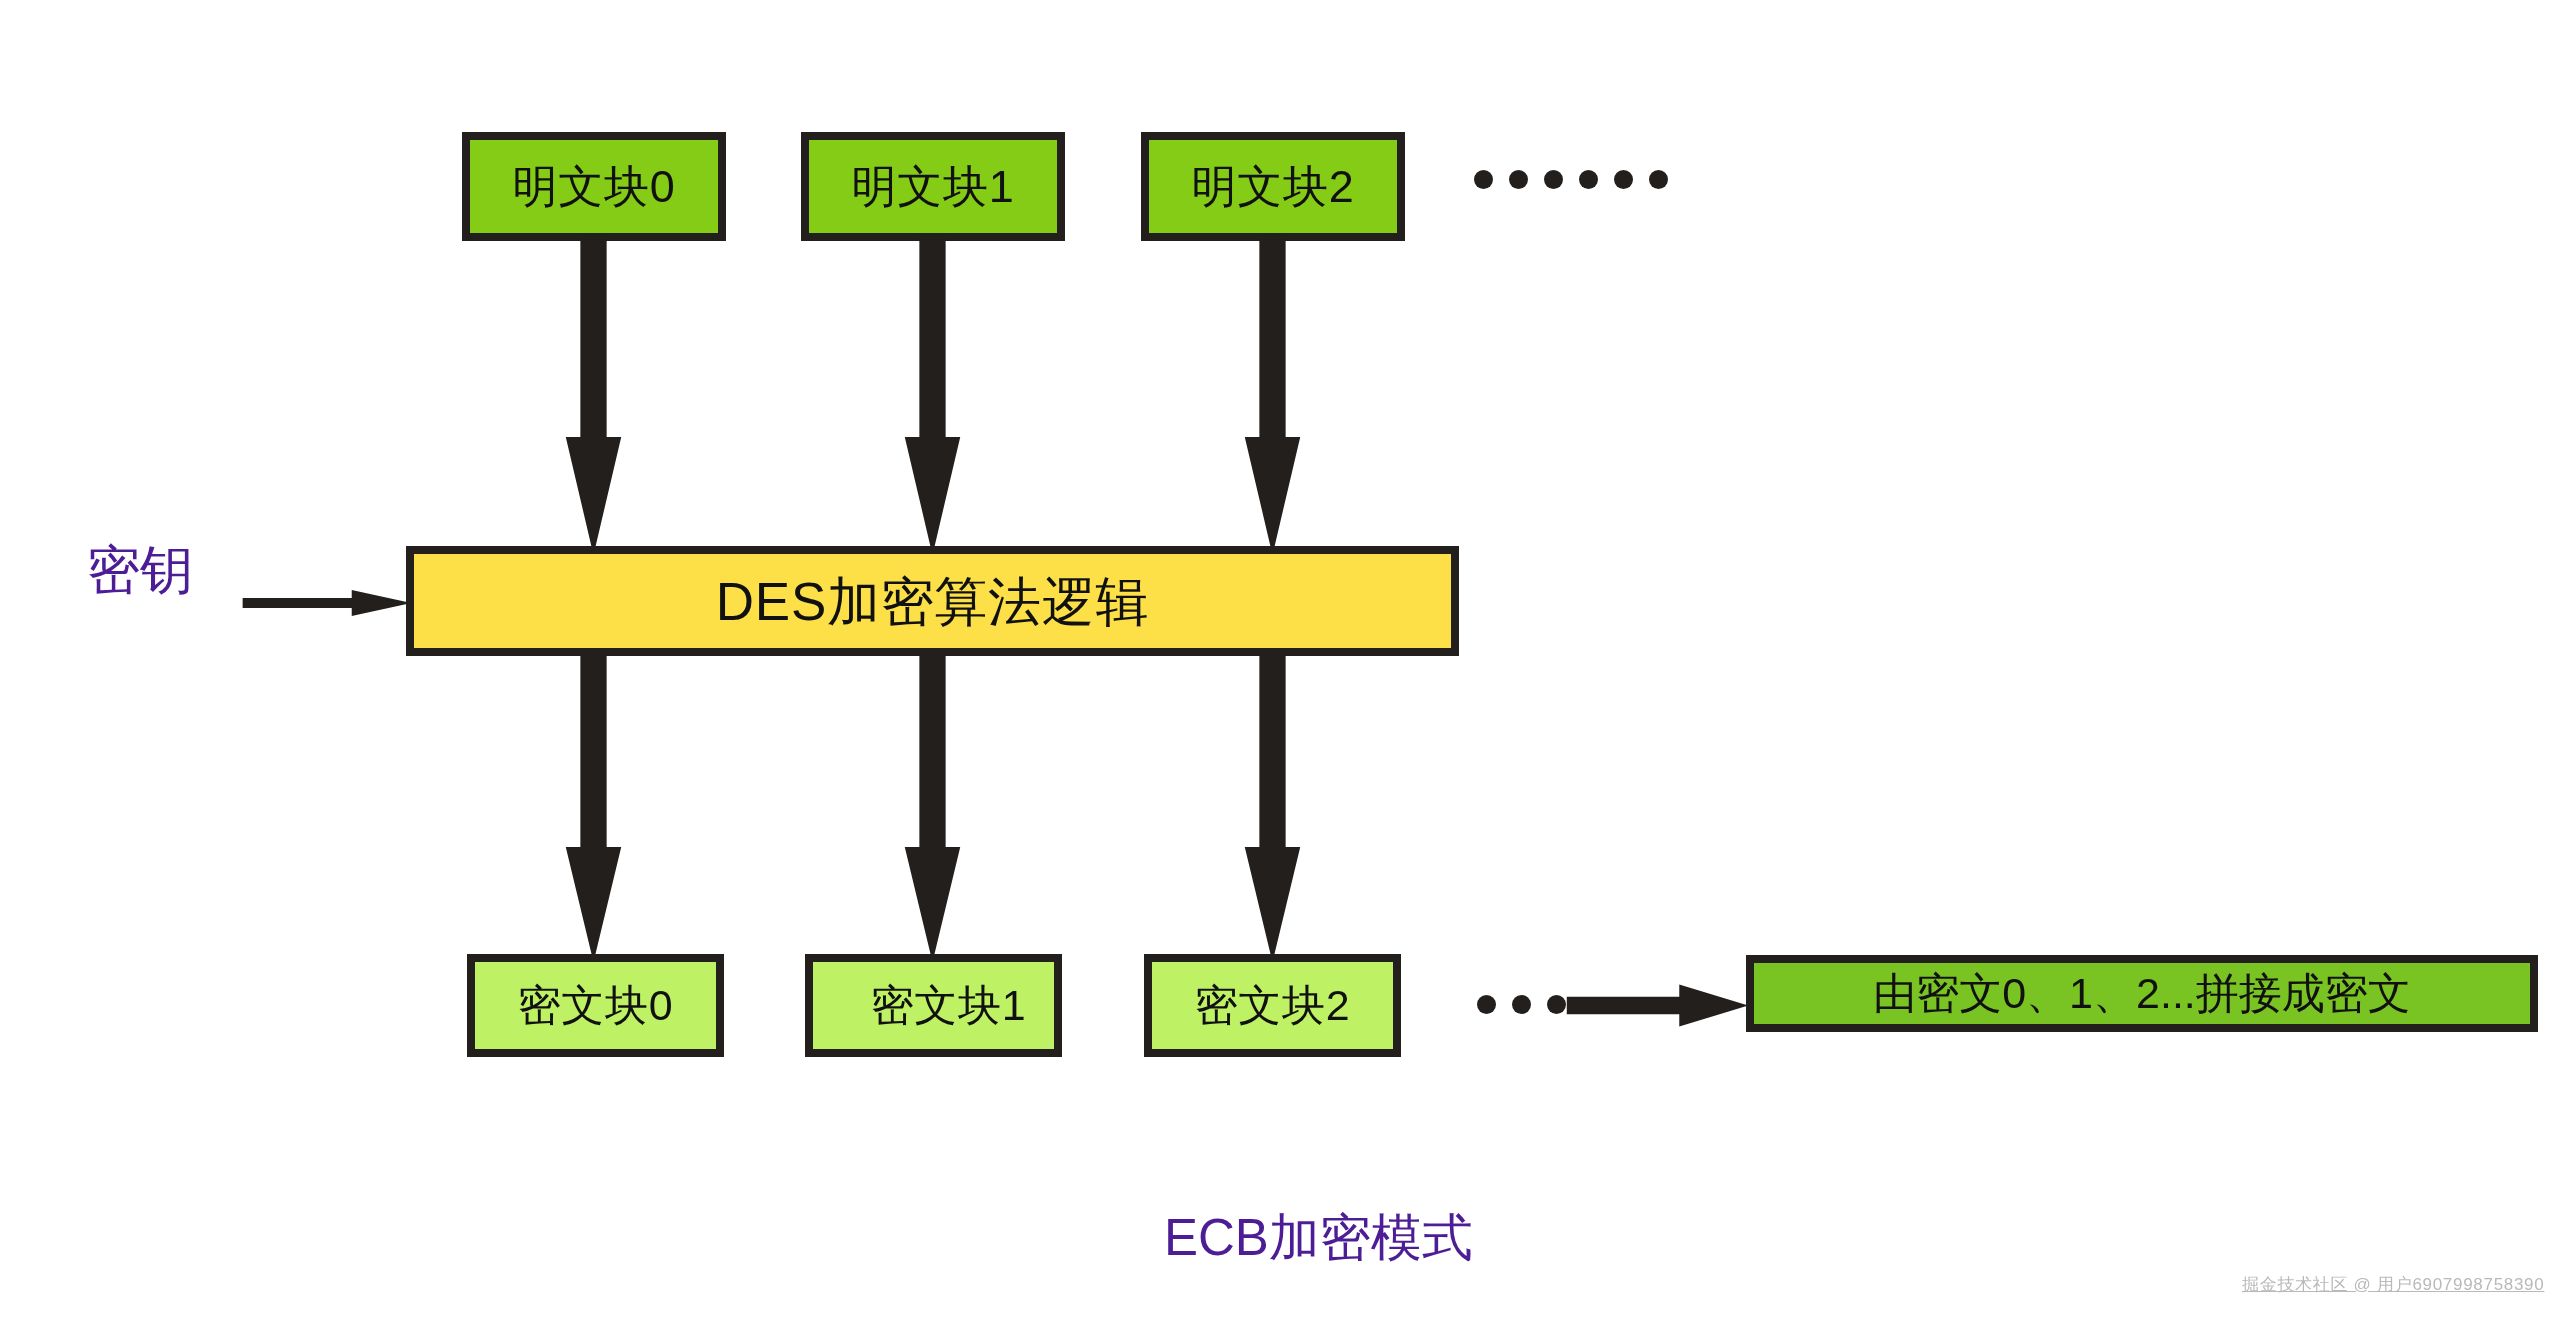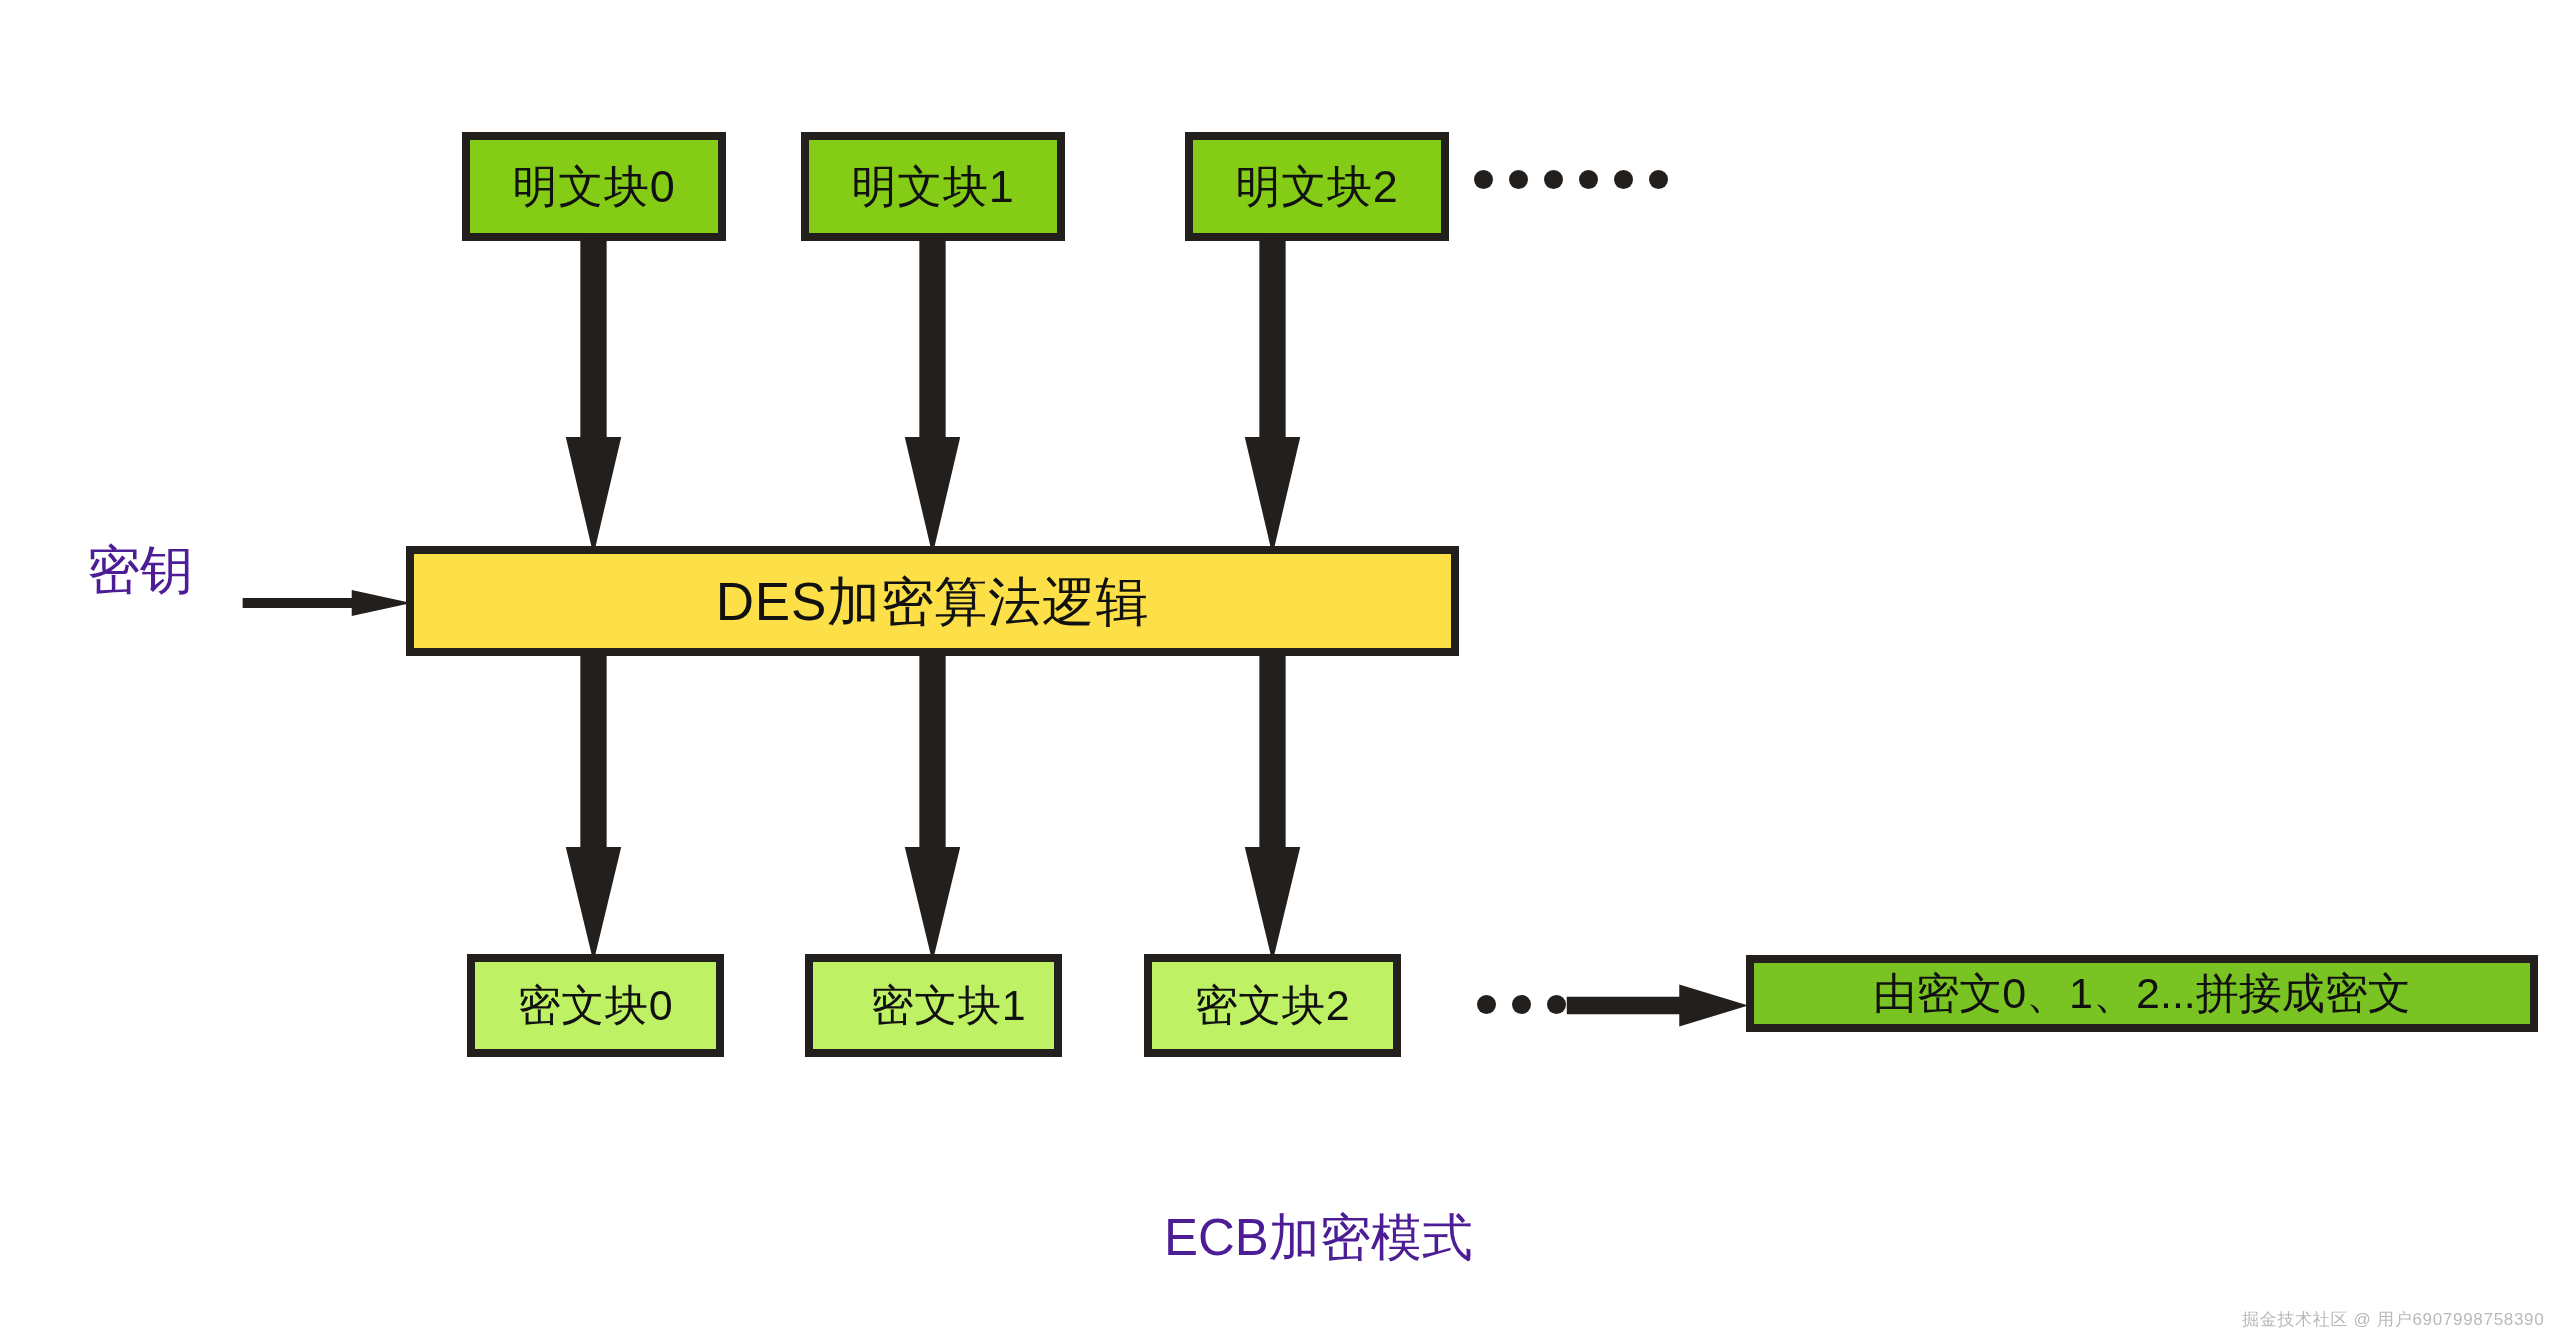--- a/index.html
+++ b/index.html
@@ -102,21 +102,21 @@
 <div id="stage">
 
   <div class="nodebox plain-block" style="left:462px; top:132px; width:264px; height:109px;">
     <span>明文块0</span>
   </div>
 
   <div class="nodebox plain-block" style="left:801px; top:132px; width:264px; height:109px;">
     <span>明文块1</span>
   </div>
 
-  <div class="nodebox plain-block" style="left:1141px; top:132px; width:264px; height:109px;margin-left:44px;">
+  <div class="nodebox plain-block" style="left:1141px; top:132px; width:264px; height:109px;">
     <span>明文块2</span>
   </div>
 
   <div class="dots" style="left:1474px; top:170px; gap:16px;">
     <i style="width:19px;height:19px;"></i>
     <i style="width:19px;height:19px;"></i>
     <i style="width:19px;height:19px;"></i>
     <i style="width:19px;height:19px;"></i>
     <i style="width:19px;height:19px;"></i>
     <i style="width:19px;height:19px;"></i>
@@ -177,16 +177,16 @@
   <svg class="hconn" style="left:1566px; top:983px; width:183px; height:45px;" viewBox="0 0 250 62">
     <polygon points="0,19 155,19 155,2 250,31 155,60 155,43 0,43" fill="#231f1c"></polygon>
   </svg>
 
   <div class="nodebox joined-box" style="left:1746px; top:955px; width:792px; height:77px;">
     <span>由密文0、1、2...拼接成密文</span>
   </div>
 
   <div class="plain-label caption-label" style="left:1148px; top:1212px;margin-left:16px;">ECB加密模式</div>
 
-  <div class="watermark" style="left:2242px; top:1308px;">掘金技术社区 @ 用户6907998758390</div>
+  <div class="watermark" style="left:2242px; top:1273px;text-decoration:underline;">掘金技术社区 @ 用户6907998758390</div>
 
 </div>
 
 
 </body></html>

